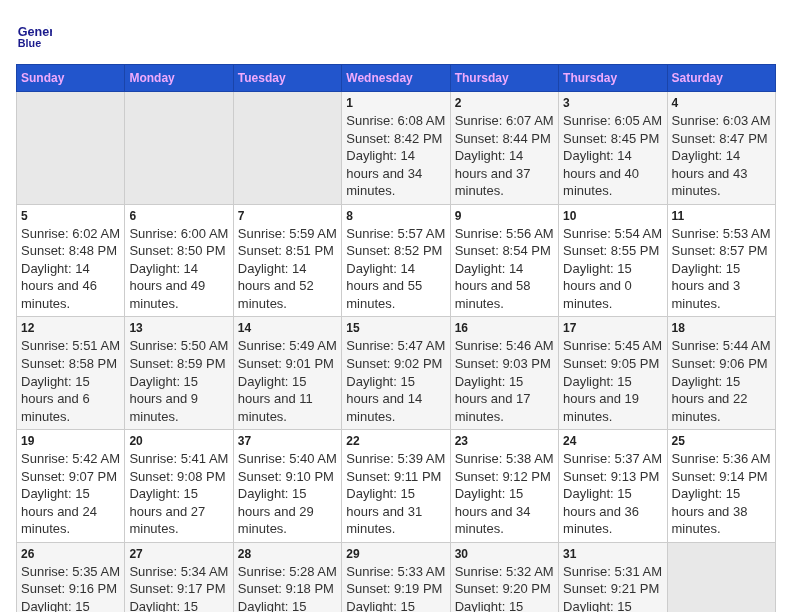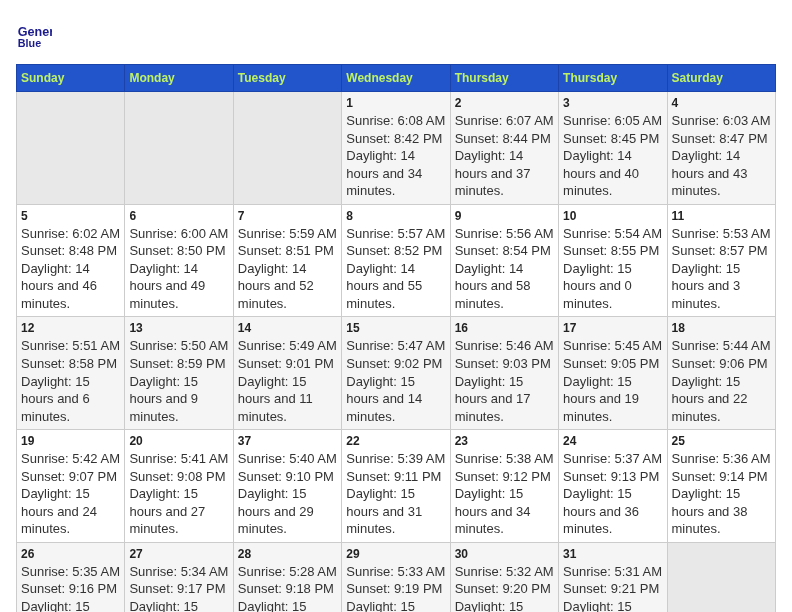--- a/index.html
+++ b/index.html
@@ -46,21 +46,21 @@
       font-size: 15px;
       color: #444;
     }
     table {
       width: 100%;
       border-collapse: collapse;
       table-layout: fixed;
     }
     thead th {
       background: #2255cc;
-      color: #bef264;
+      color: #f0abfc;
       font-size: 12px;
       font-weight: bold;
       padding: 6px 4px;
       text-align: left;
       border: 1px solid #1a44aa;
     }
     tbody td {
       vertical-align: top;
       font-size: 10px;
       color: #222;

